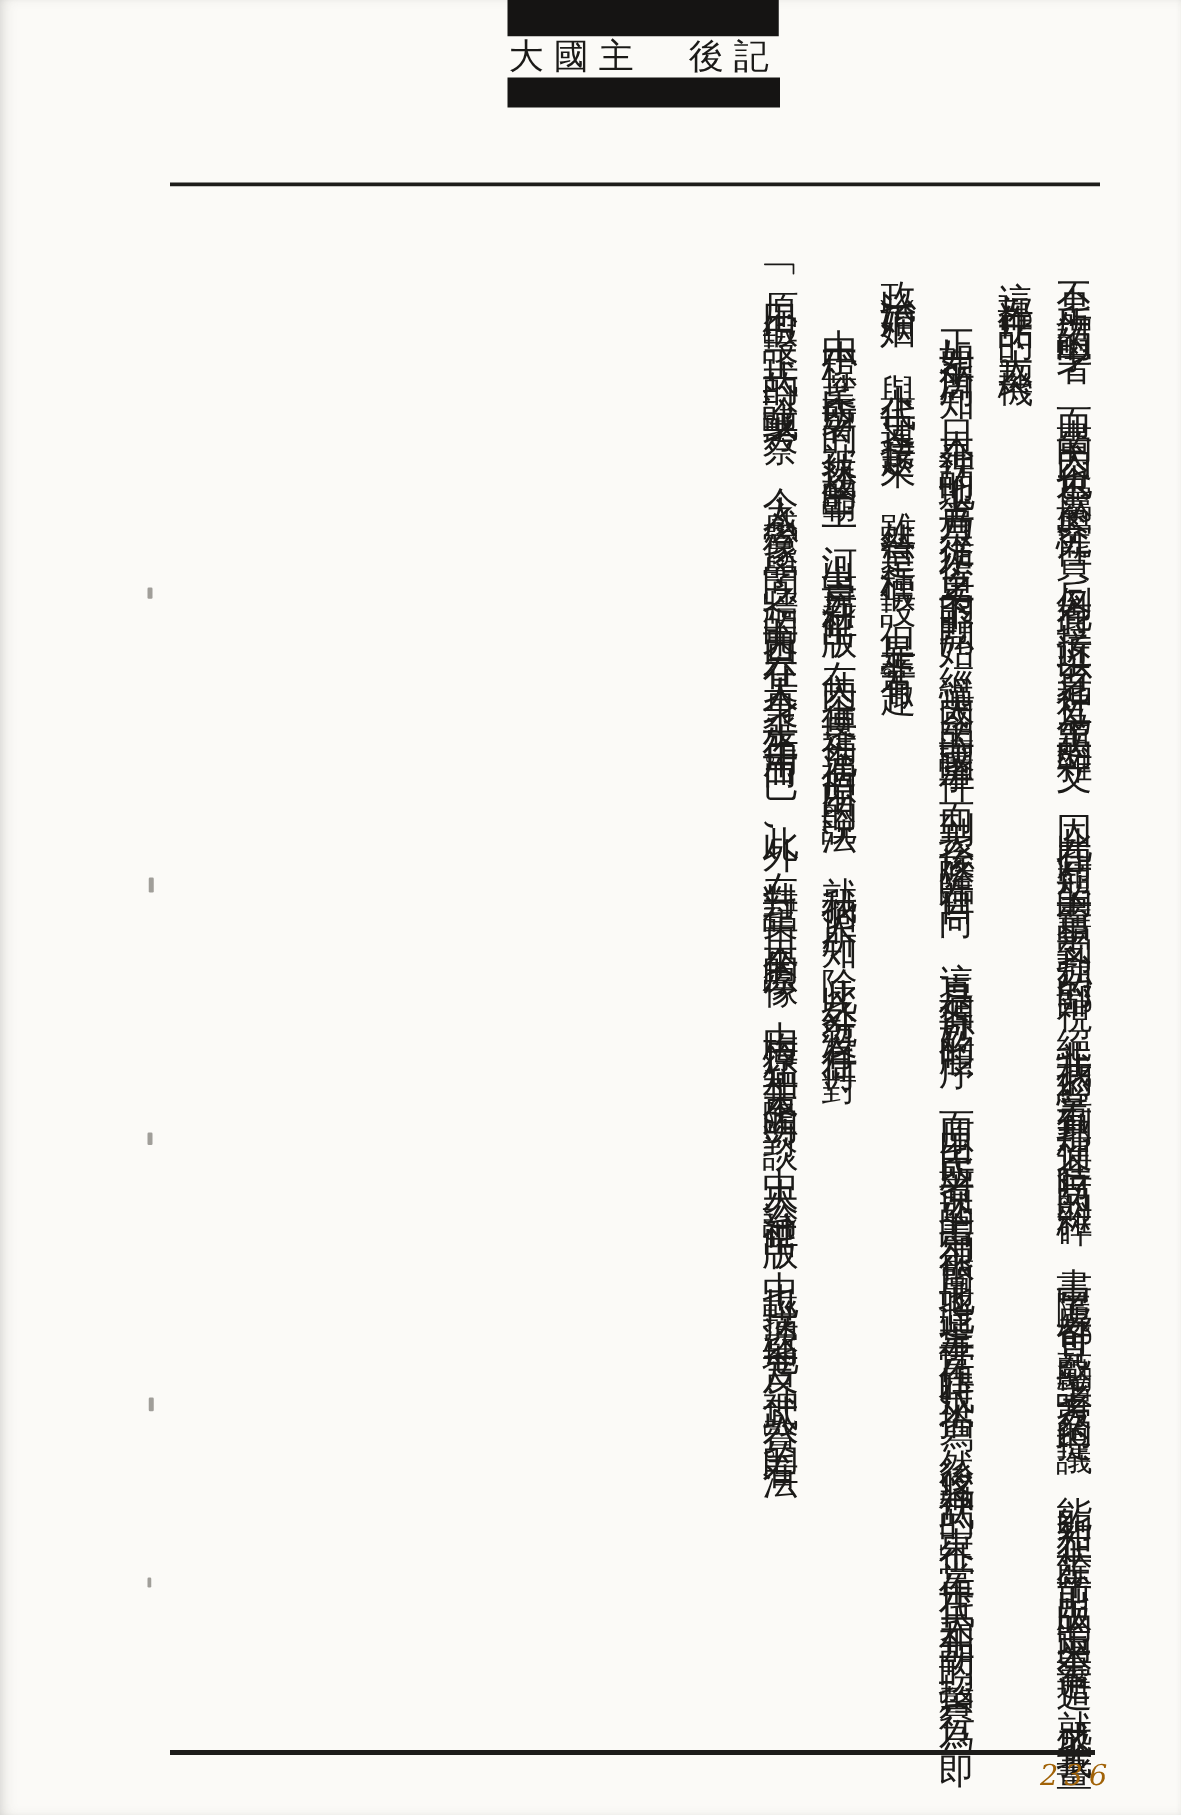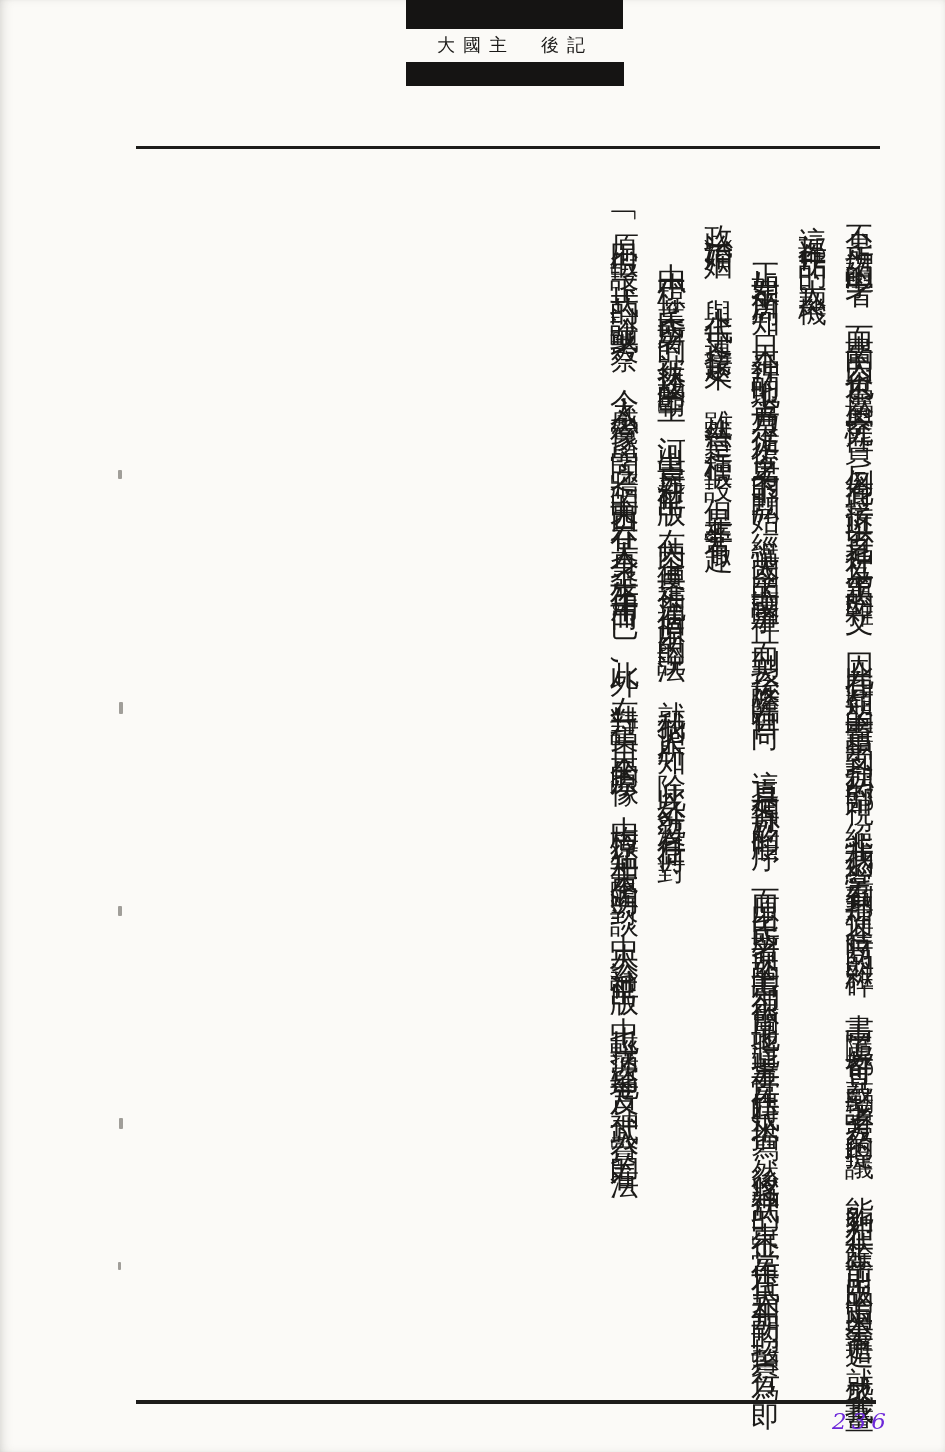--- a/index.html
+++ b/index.html
@@ -25,21 +25,21 @@
   .bar-top    { left: 406px; top: 0;    width: 217px; height: 29px; }
   .bar-bottom { left: 406px; top: 62px; width: 218px; height: 24px; }
   .masthead-title {
     position: absolute;
     left: 396px;
     top: 28px;
     width: 238px;
     height: 34px;
     line-height: 34px;
     text-align: center;
-    font-size: 18px;
+    font-size: 28px;
     letter-spacing: 8px;
     color: #1b1a18;
     white-space: nowrap;
   }
   
   .rule {
     position: absolute;
     background: #1d1c1a;
   }
   .rule-top    { left: 136px; top: 146px;  width: 744px; height: 3px; }
@@ -66,21 +66,21 @@
   .para.indent { text-indent: 38px; }
   
   .folio {
     position: absolute;
     left: 832px;
     top: 1408px;
     width: 70px;
     font-size: 23px;
     font-style: italic;
     letter-spacing: 5px;
-    color: #6d28d9;
+    color: #a16207;
   }
   
   .artifact {
     position: absolute;
     background: #55524c;
     opacity: 0.55;
     border-radius: 1px;
   }
   .a1 { left: 118px; top: 470px;  width: 4px; height: 9px;  }
   .a2 { left: 119px; top: 702px;  width: 4px; height: 12px; }

